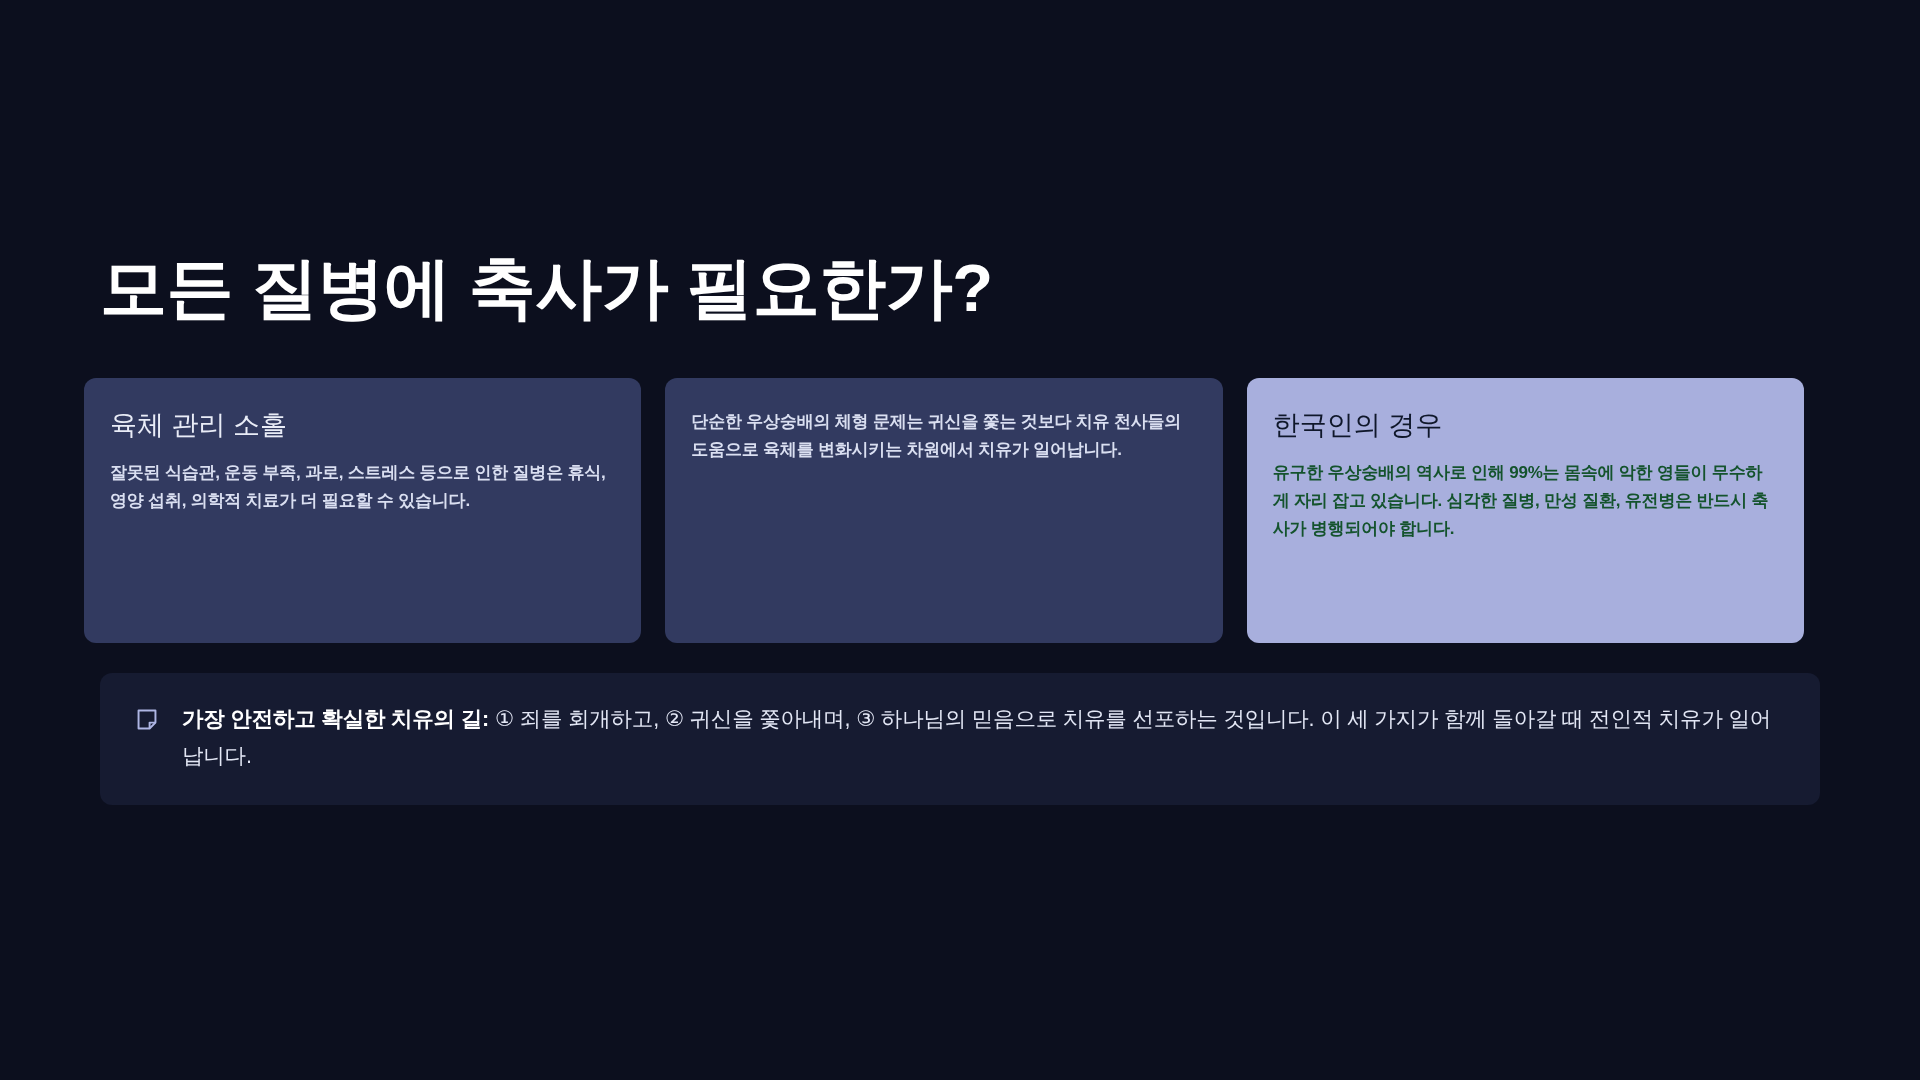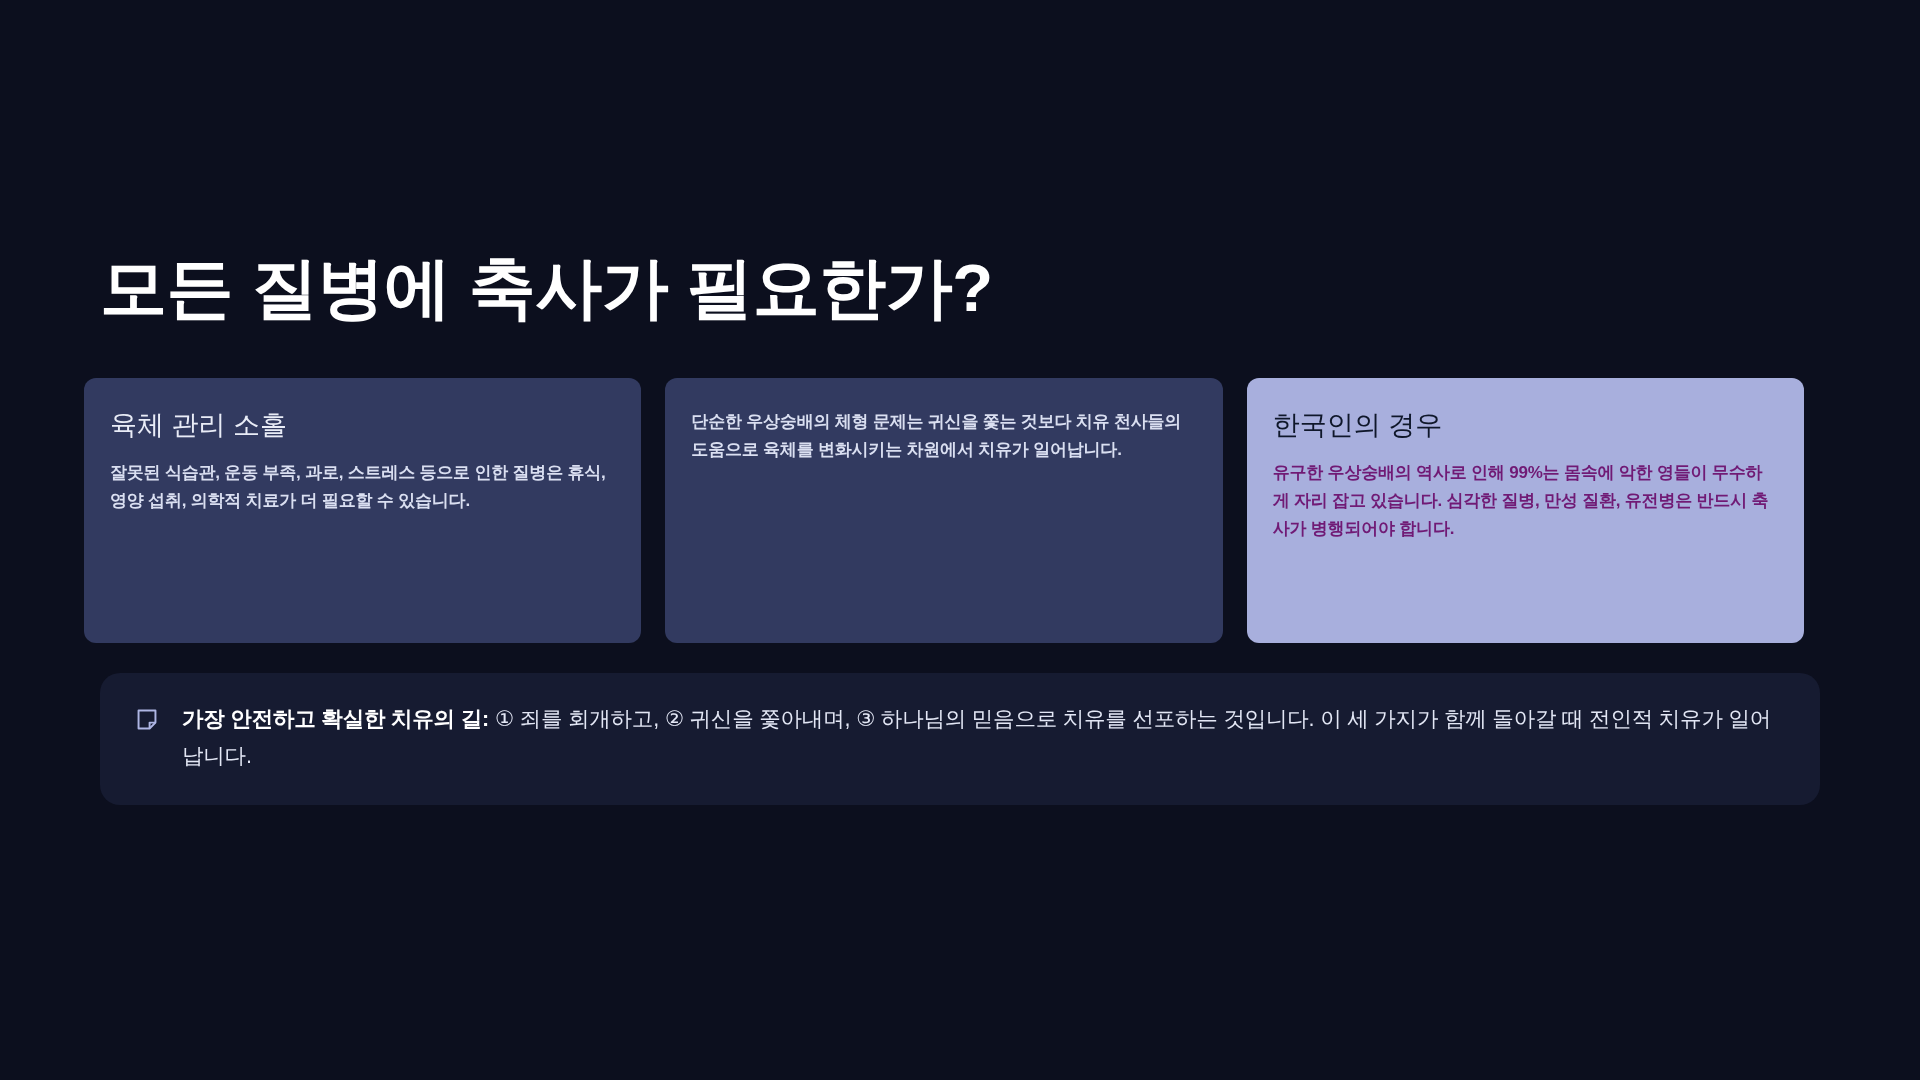--- a/index.html
+++ b/index.html
@@ -66,30 +66,30 @@
   }
   .card-body {
     margin: 0;
     font-size: 17px;
     line-height: 1.65;
     color: #dadff1;
     letter-spacing: -0.2px;
     font-weight: bold;
   }
   .card-accent .card-body {
-    color: #701a75;
+    color: #14532d;
   }
   .callout {
     position: absolute;
     left: 100px;
     top: 673px;
     width: 1720px;
     box-sizing: border-box;
     background: #161b31;
-    border-radius: 20px;
+    border-radius: 12px;
     padding: 28px 34px 30px 34px;
     display: flex;
     align-items: flex-start;
     gap: 22px;
   }
   .note-icon {
     flex: 0 0 auto;
     width: 26px;
     height: 26px;
     margin-top: 6px;

